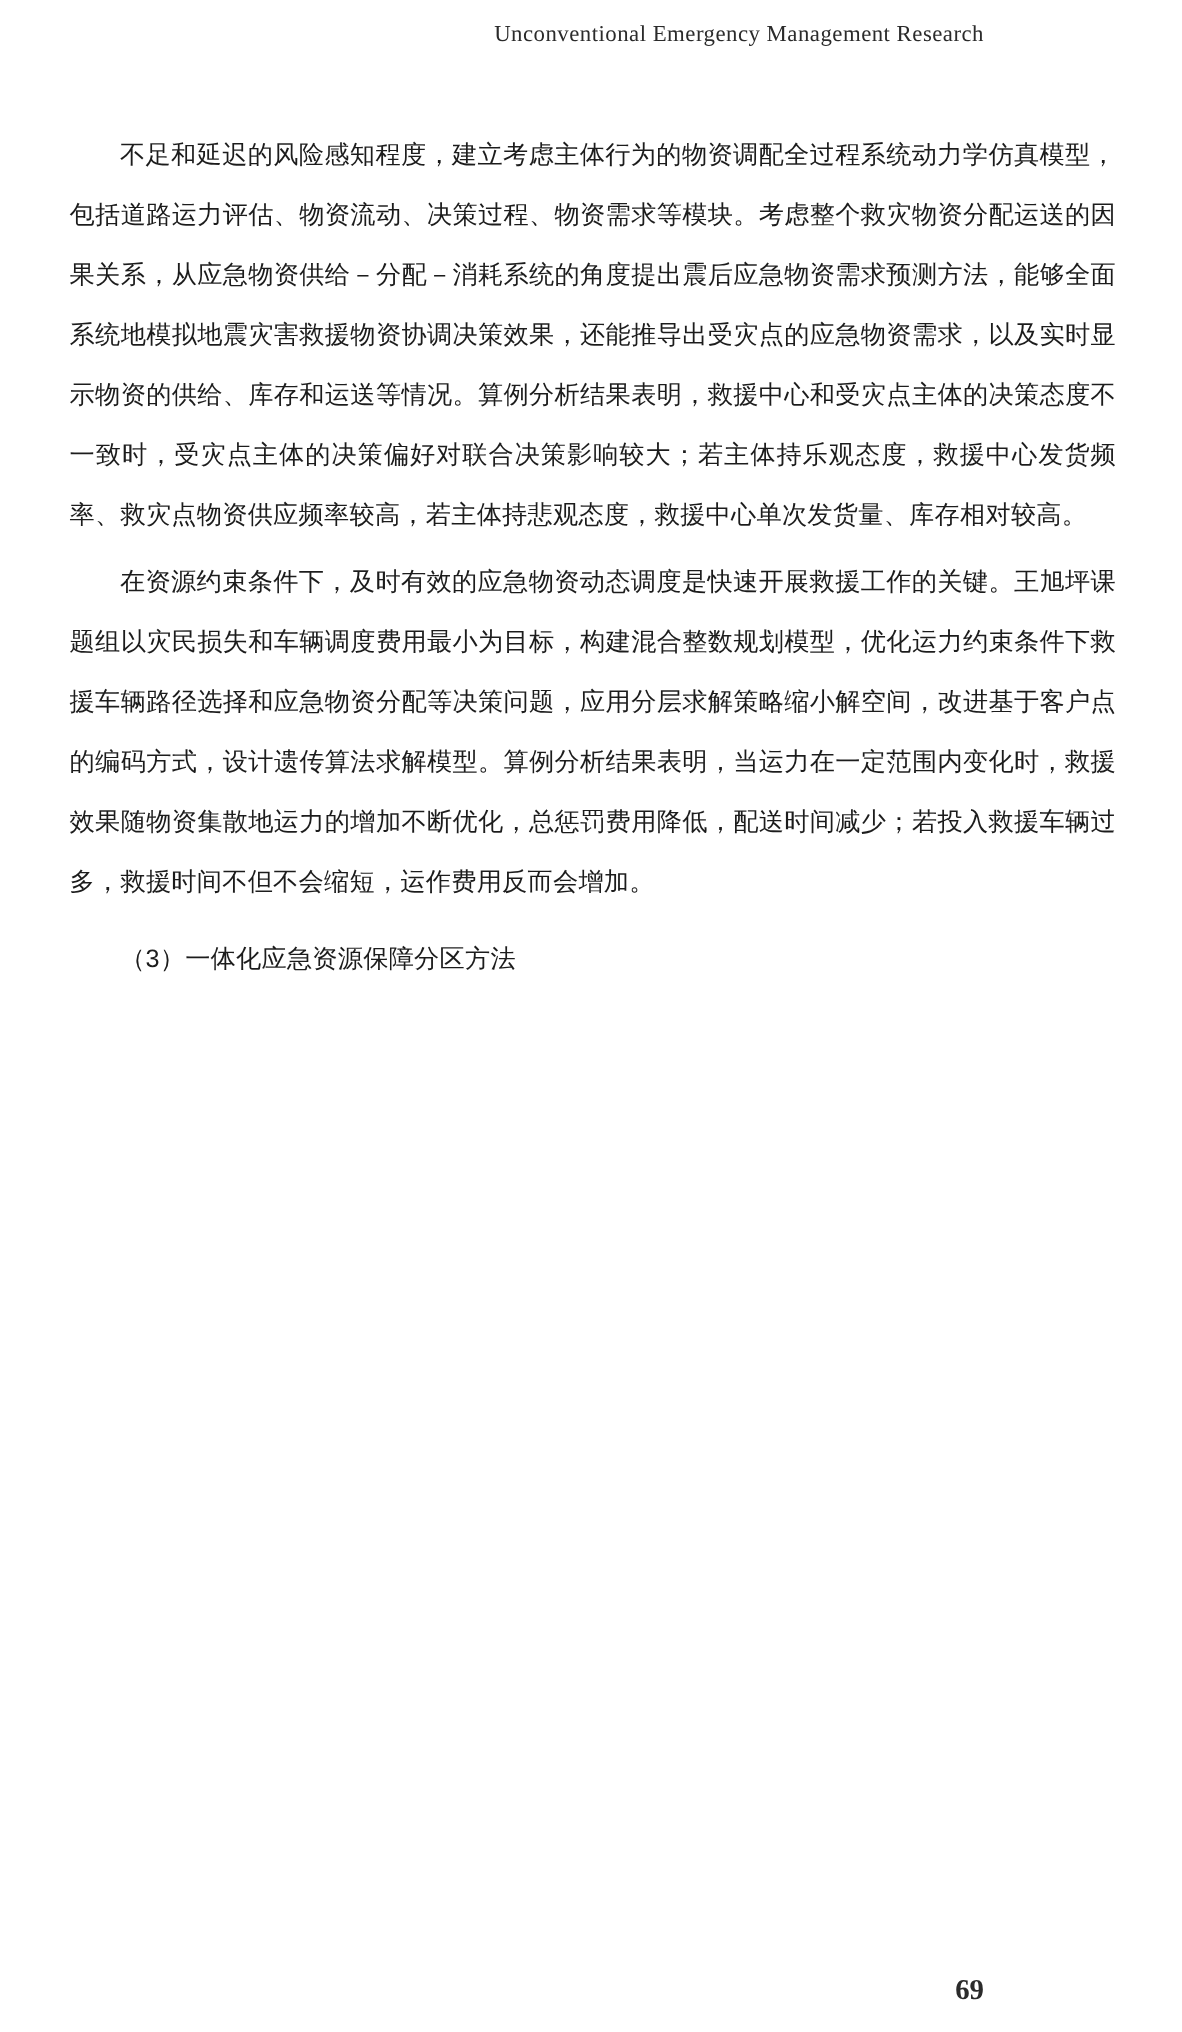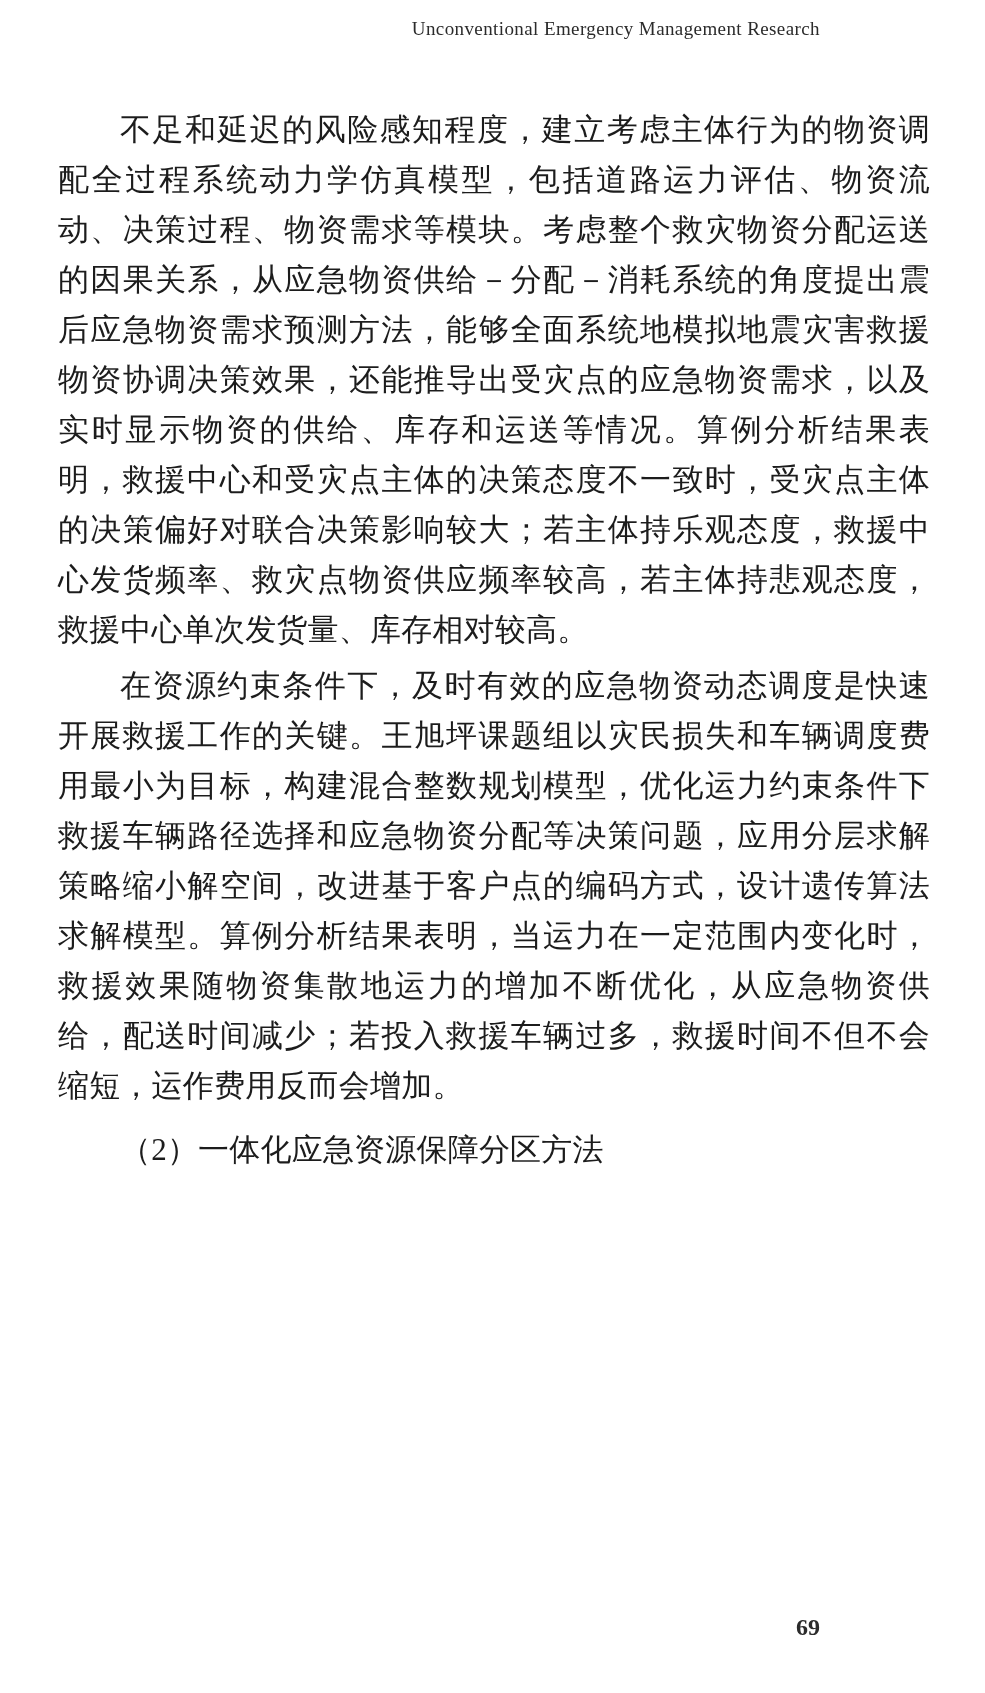--- a/index.html
+++ b/index.html
@@ -41,56 +41,56 @@
     background: transparent;
   }
   .body-text {
     position: absolute;
     top: 105px;
     left: 58px;
     width: 872px;
   }
   p {
     margin: 0 0 6px 0;
-    font-family: Liberation Serif, serif;
-    font-size: 31px;
+    font-family: Liberation Sans, sans-serif;
+    font-size: 21px;
     line-height: 50px;
     color: #1c1c1c;
     text-align: justify;
     text-justify: inter-ideograph;
     letter-spacing: 0.2px;
   }
   p.indent {
     text-indent: 2em;
   }
   p.heading-sub {
     text-indent: 2em;
     margin-top: 14px;
     margin-bottom: 14px;
   }
   .page-number {
     position: absolute;
     right: 58px;
-    bottom: 52px;
+    bottom: 20px;
     font-family: "Liberation Serif", "DejaVu Serif", serif;
     font-size: 24px;
     font-weight: bold;
     color: #2b2b2b;
   }
 </style>
 </head>
 <body>
 
 <div class="page">
 
   <div class="running-head">Unconventional Emergency Management Research</div>
 
   <div class="header-rule"></div>
 
   <div class="body-text">
     <p class="indent">不足和延迟的风险感知程度，建立考虑主体行为的物资调配全过程系统动力学仿真模型，包括道路运力评估、物资流动、决策过程、物资需求等模块。考虑整个救灾物资分配运送的因果关系，从应急物资供给－分配－消耗系统的角度提出震后应急物资需求预测方法，能够全面系统地模拟地震灾害救援物资协调决策效果，还能推导出受灾点的应急物资需求，以及实时显示物资的供给、库存和运送等情况。算例分析结果表明，救援中心和受灾点主体的决策态度不一致时，受灾点主体的决策偏好对联合决策影响较大；若主体持乐观态度，救援中心发货频率、救灾点物资供应频率较高，若主体持悲观态度，救援中心单次发货量、库存相对较高。</p>
-    <p class="indent">在资源约束条件下，及时有效的应急物资动态调度是快速开展救援工作的关键。王旭坪课题组以灾民损失和车辆调度费用最小为目标，构建混合整数规划模型，优化运力约束条件下救援车辆路径选择和应急物资分配等决策问题，应用分层求解策略缩小解空间，改进基于客户点的编码方式，设计遗传算法求解模型。算例分析结果表明，当运力在一定范围内变化时，救援效果随物资集散地运力的增加不断优化，从应急物资供给，配送时间减少；若投入救援车辆过多，救援时间不但不会缩短，运作费用反而会增加。</p>
-    <p class="heading-sub">（2）一体化应急资源保障分区方法</p>
+    <p class="indent">在资源约束条件下，及时有效的应急物资动态调度是快速开展救援工作的关键。王旭坪课题组以灾民损失和车辆调度费用最小为目标，构建混合整数规划模型，优化运力约束条件下救援车辆路径选择和应急物资分配等决策问题，应用分层求解策略缩小解空间，改进基于客户点的编码方式，设计遗传算法求解模型。算例分析结果表明，当运力在一定范围内变化时，救援效果随物资集散地运力的增加不断优化，总惩罚费用降低，配送时间减少；若投入救援车辆过多，救援时间不但不会缩短，运作费用反而会增加。</p>
+    <p class="heading-sub">（3）一体化应急资源保障分区方法</p>
   </div>
 
   <div class="page-number">69</div>
 
 </div>
 
 </body></html>

